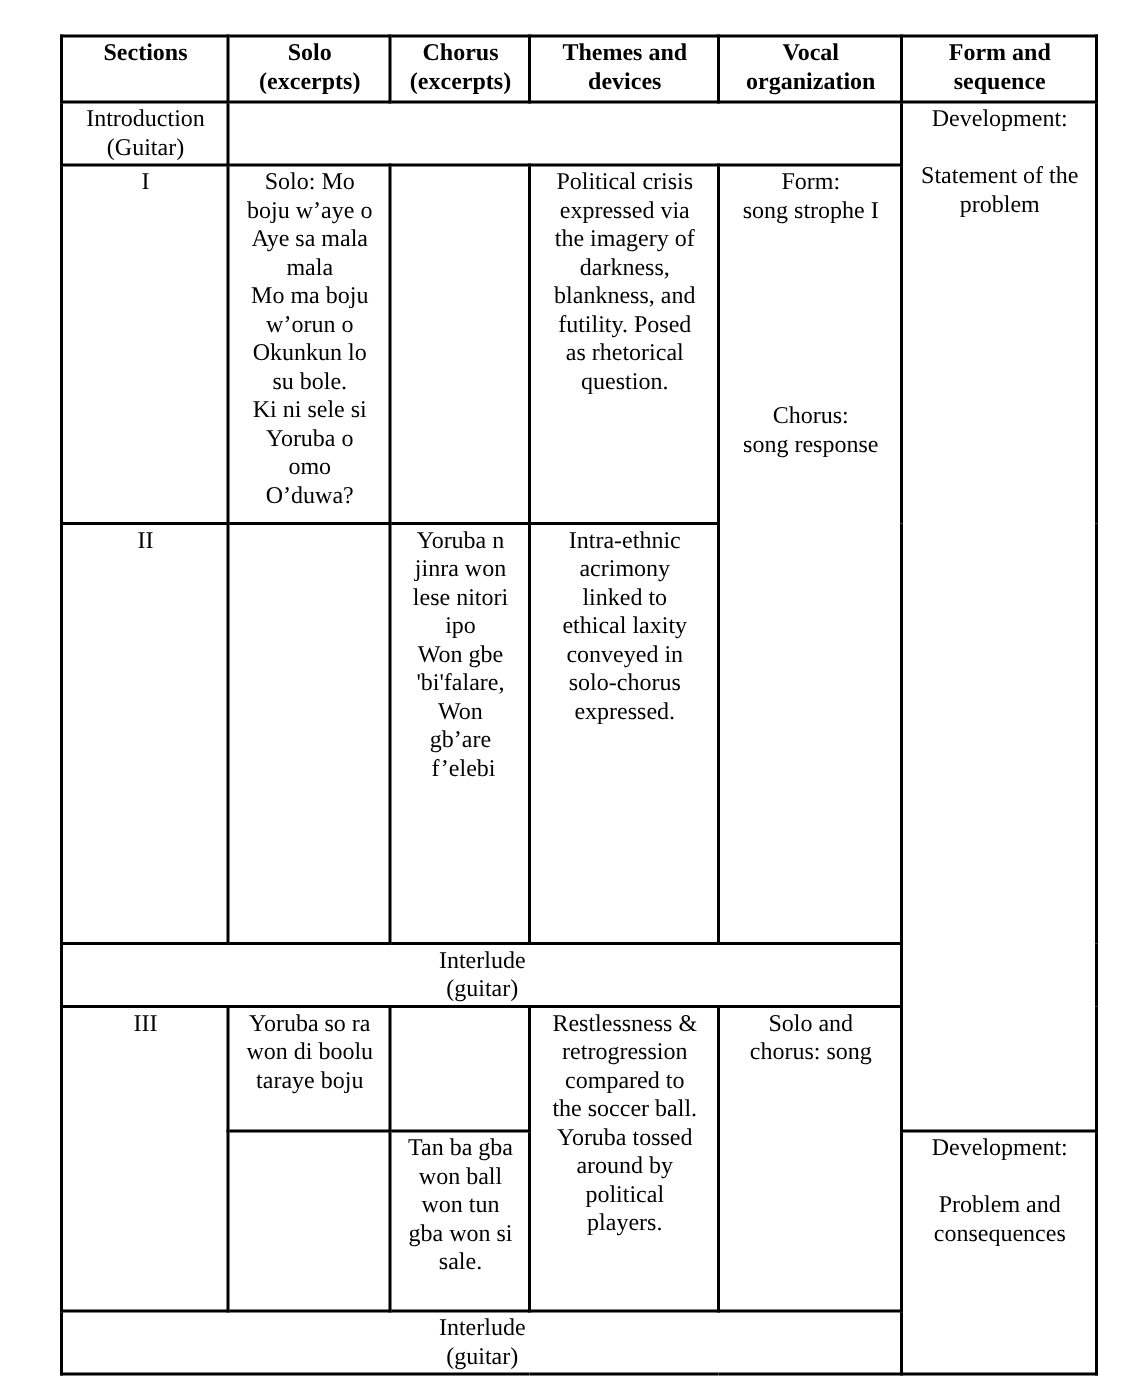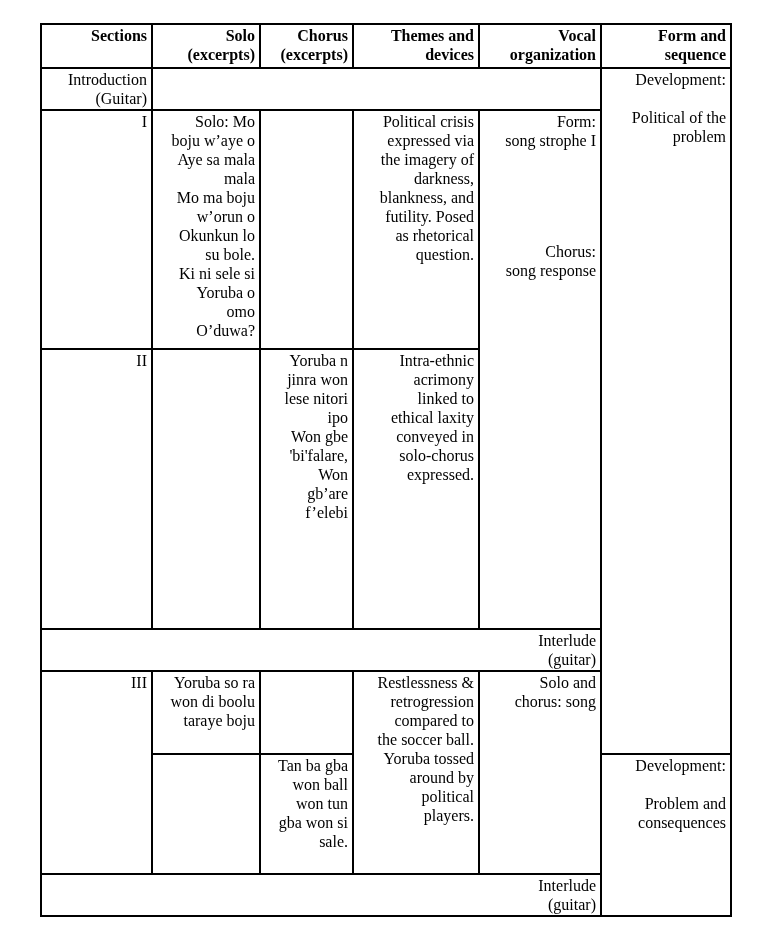--- a/index.html
+++ b/index.html
@@ -18,40 +18,40 @@
   table.analysis {
     border-collapse: collapse;
     table-layout: fixed;
     margin: 23px 0 0 40px;
     width: 690px;
   }
   table.analysis th,
   table.analysis td {
     border: 2px solid #000000;
     vertical-align: top;
-    text-align: right;
+    text-align: center;
     padding: 1px 4px 1px 5px;
     line-height: 19px;
     overflow: hidden;
     box-sizing: border-box;
   }
   table.analysis th {
     font-weight: bold;
   }
   .txt {
     white-space: pre-line;
   }
   .bold {
     font-weight: normal;
   }
   .gap {
     height: 19px;
   }
   .vocal-second {
-    margin-top: 92px;
+    margin-top: 118px;
   }
   
   tr.r-header    { height: 44px; }
   tr.r-intro     { height: 41px; }
   tr.r-sec1      { height: 239px; }
   tr.r-sec2      { height: 280px; }
   tr.r-interlude1{ height: 38px; }
   tr.r-sec3a     { height: 83px; margin-left: 21px; }
   tr.r-sec3b     { height: 120px; }
   tr.r-interlude2{ height: 37px; }
@@ -98,21 +98,21 @@
 
   <tr class="r-intro">
     <td>
           <div class="txt bold">Introduction
 (Guitar)</div>
         </td>
     <td colspan="4"></td>
     <td rowspan="5">
       <div class="txt bold">Development:</div>
       <div class="gap"></div>
-      <div class="txt">Political of the
+      <div class="txt">Statement of the
 problem</div>
     </td>
   </tr>
 
   <tr class="r-sec1">
     <td>
           <div class="txt bold">I</div>
         </td>
     <td>
           <div class="txt">Solo: Mo

